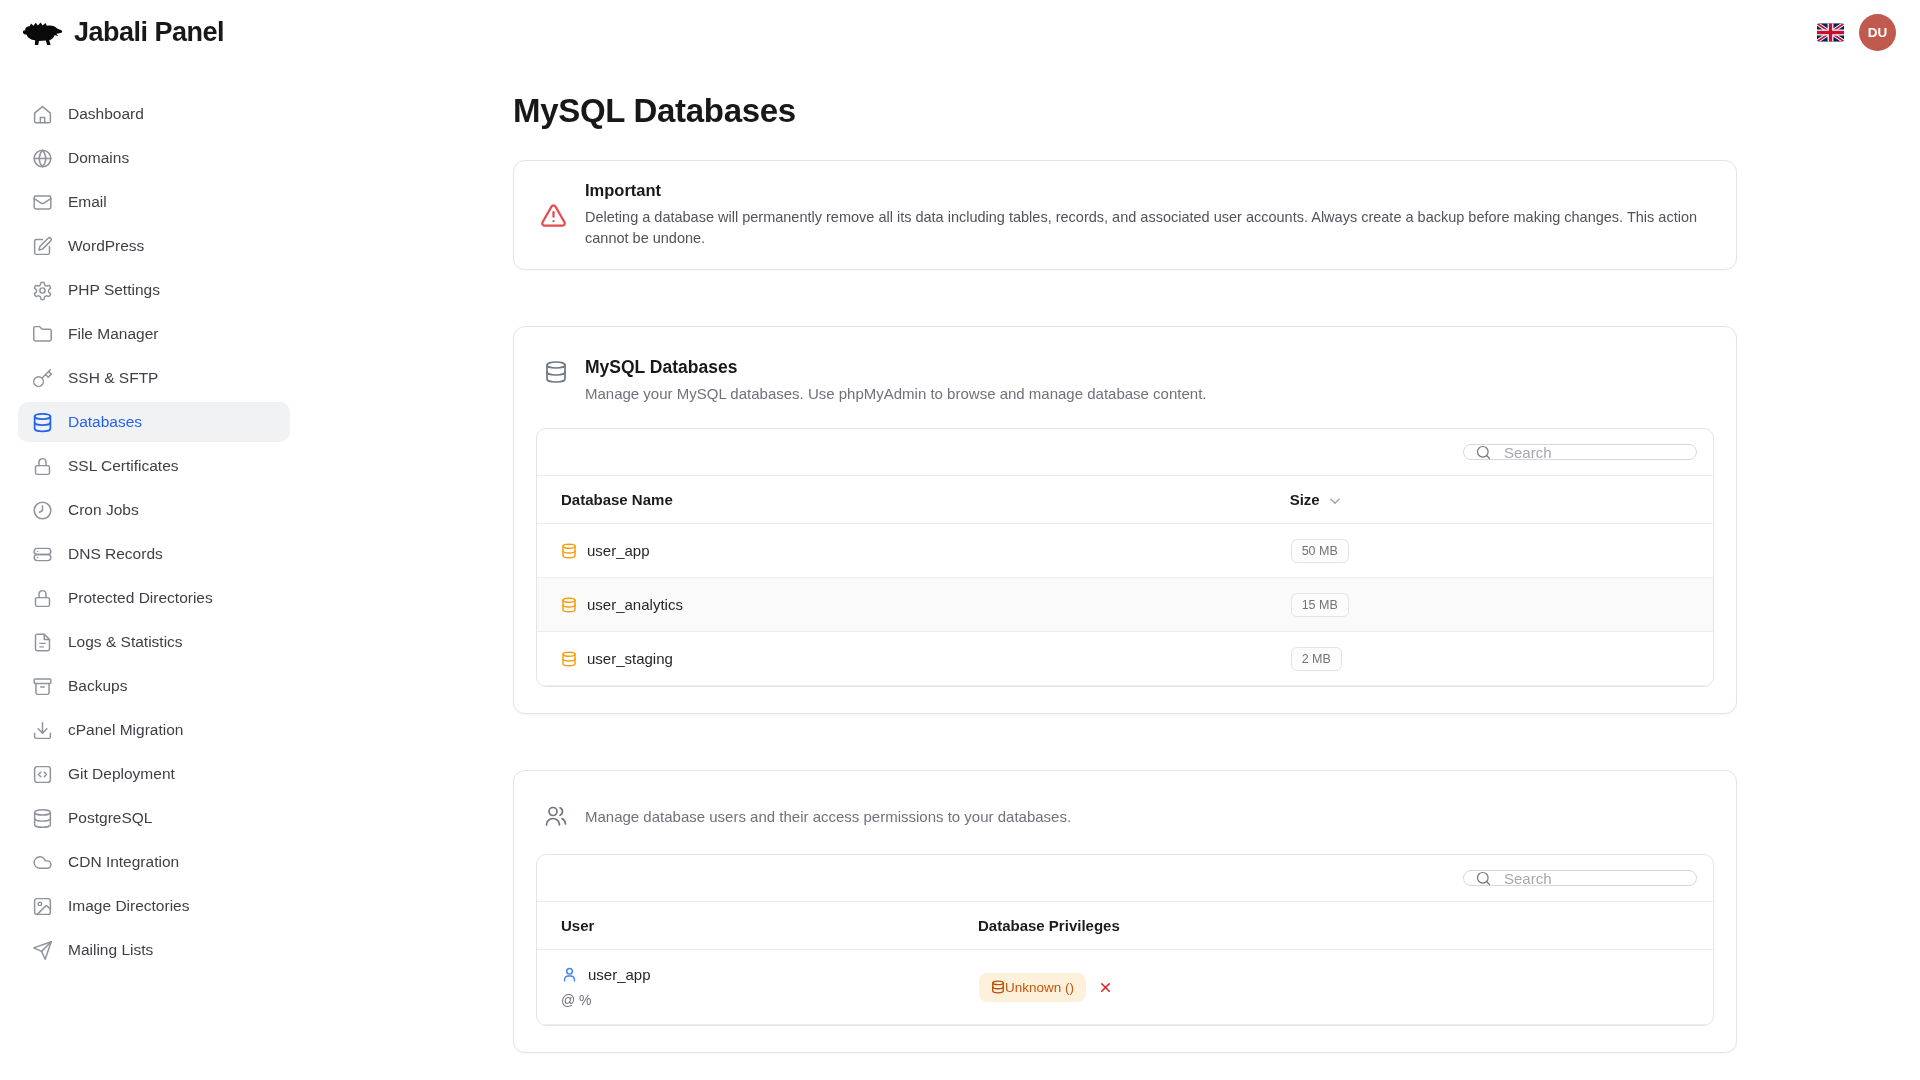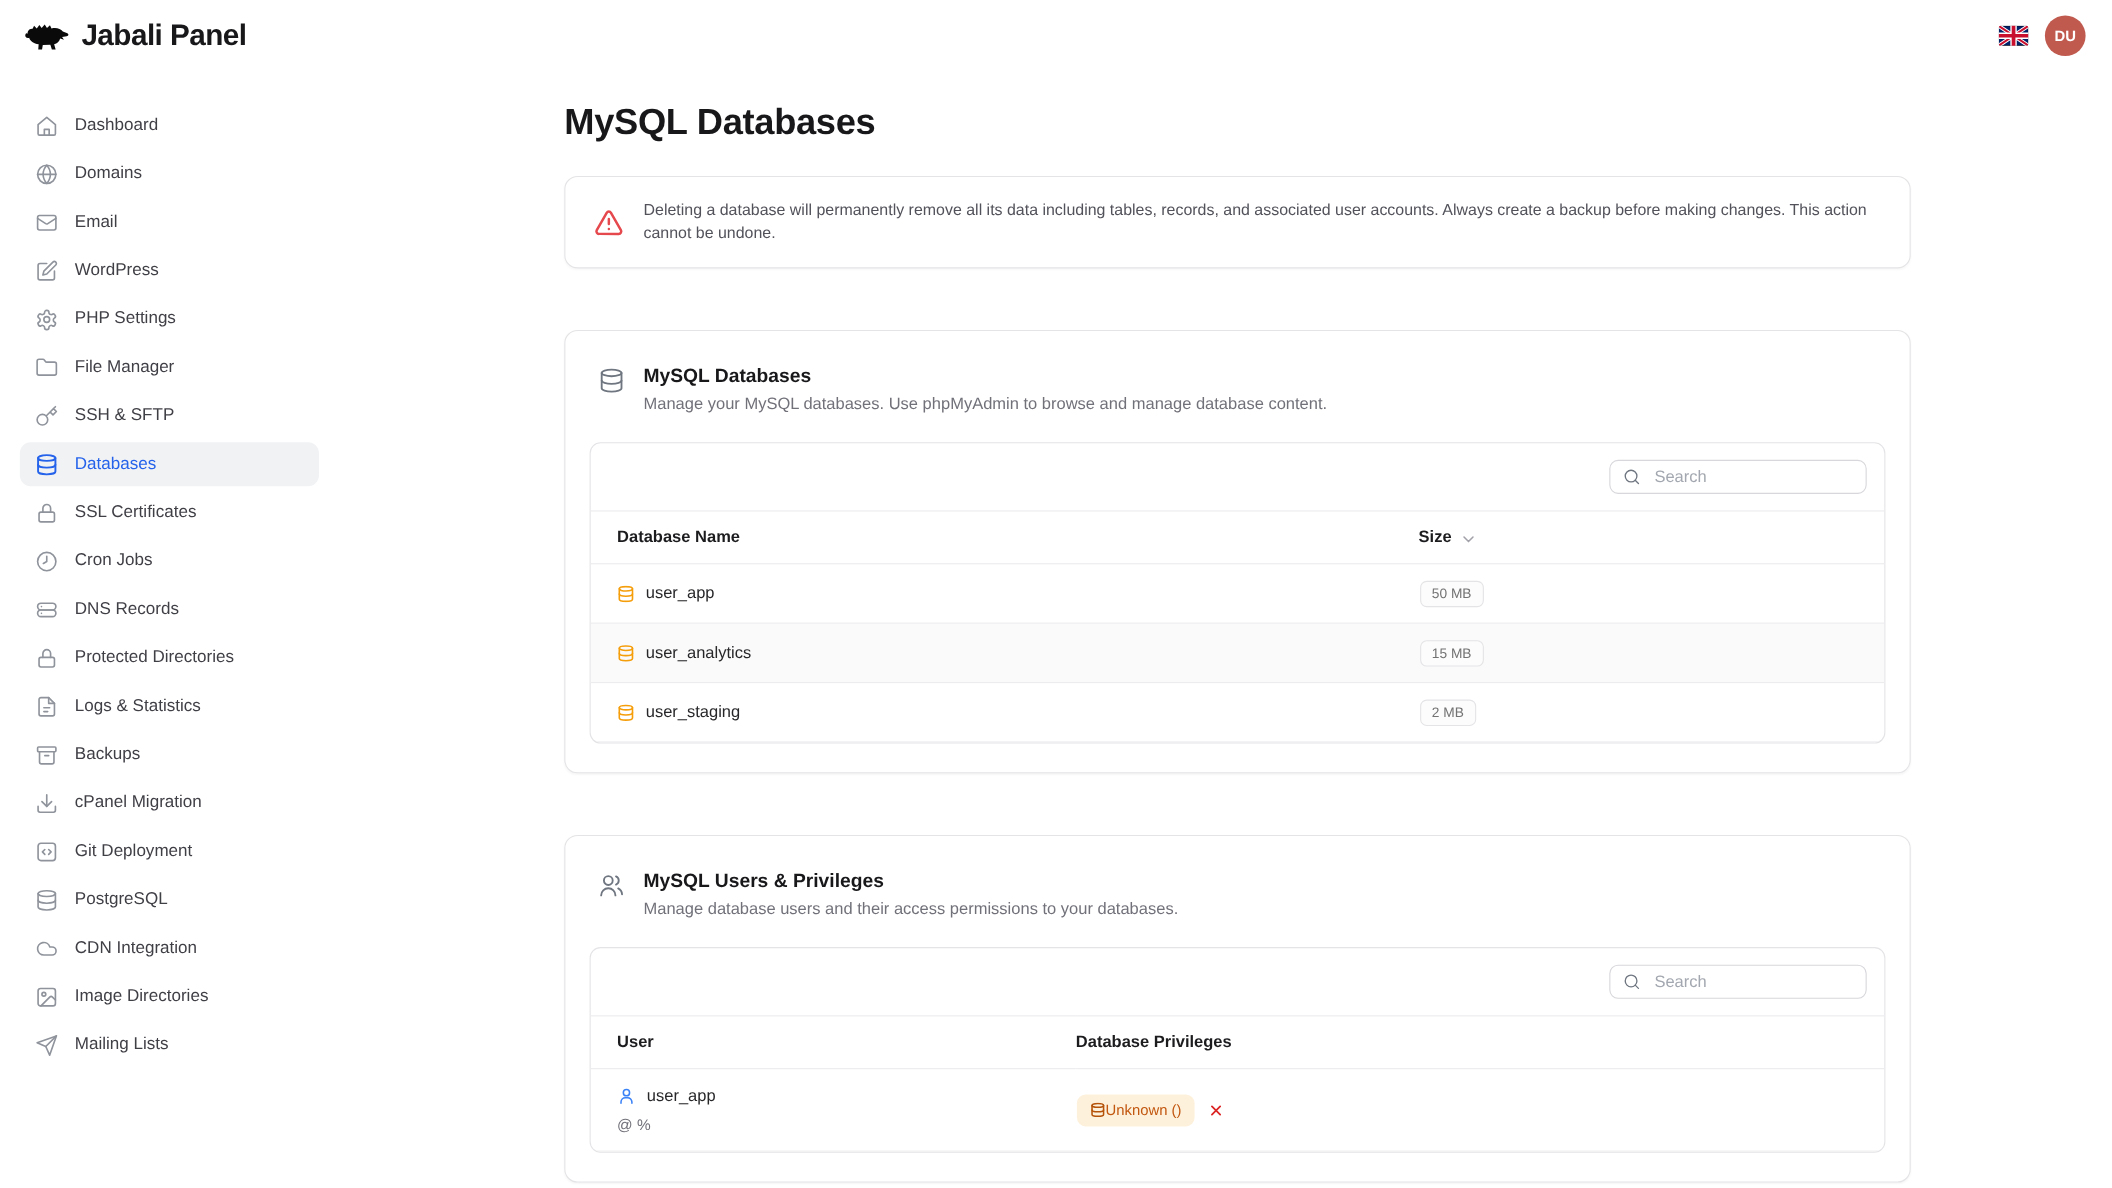--- a/index.html
+++ b/index.html
@@ -50,21 +50,21 @@
   
   .card{margin-top:56px;border:1px solid var(--border);border-radius:12px;background:#fff;
     box-shadow:0 1px 2px rgba(0,0,0,.04)}
   .card-head{display:flex;gap:17px;padding:30px 30px 26px}
   .card-head .icon{width:24px;height:24px;color:#6f7680;margin-top:3px}
   .card-title{font-size:17.5px;font-weight:700}
   .card-sub{font-size:15px;color:var(--muted);margin-top:7px}
 
   .panel{margin:0 22px 26px;border:1px solid var(--border);border-radius:10px;overflow:hidden;background:#fff}
   .panel-toolbar{display:flex;justify-content:flex-end;padding:15px 16px}
-  .searchbox{display:flex;align-items:center;gap:10px;width:234px;height:31px;
+  .searchbox{display:flex;align-items:center;gap:10px;width:234px;height:16px;
     border:1px solid #d7d7dc;border-radius:8px;padding:0 11px;background:#fff}
   .searchbox .icon{width:17px;height:17px;color:#6f7680}
   .searchbox input{border:none;outline:none;flex:1;min-width:0;font-size:15px;color:#3f3f46;
     font-family:"Liberation Sans",sans-serif;background:transparent}
   .searchbox input::placeholder{color:#a3a7af}
 
   table{width:100%;border-collapse:collapse;table-layout:fixed}
   thead th{text-align:left;font-size:15px;font-weight:700;color:#1c1c1f;padding:15px 0;
     border-top:1px solid var(--row-line);border-bottom:1px solid var(--row-line)}
   th.col-first{padding-left:24px}
@@ -409,20 +409,21 @@
   <main class="main">
     <h1 class="page-title">MySQL Databases</h1>
 
     <section class="notice">
       <span class="icon">
           <svg>
             <use href="#i-alert-triangle"></use>
           </svg>
         </span>
       <div>
+        <div class="notice-title">Important</div>
         <div class="notice-body">Deleting a database will permanently remove all its data including tables, records, and associated user accounts. Always create a backup before making changes. This action cannot be undone.</div>
       </div>
     </section>
 
     <section class="card">
       <div class="card-head">
         <span class="icon">
             <svg>
               <use href="#i-database"></use>
             </svg>
@@ -505,21 +506,20 @@
     </section>
 
     <section class="card">
       <div class="card-head">
         <span class="icon">
             <svg>
               <use href="#i-users"></use>
             </svg>
           </span>
         <div>
-          <div class="card-title">MySQL Users &amp; Privileges</div>
           <div class="card-sub">Manage database users and their access permissions to your databases.</div>
         </div>
       </div>
       <div class="panel">
         <div class="panel-toolbar">
           <div class="searchbox">
             <span class="icon">
                 <svg>
                   <use href="#i-search"></use>
                 </svg>

